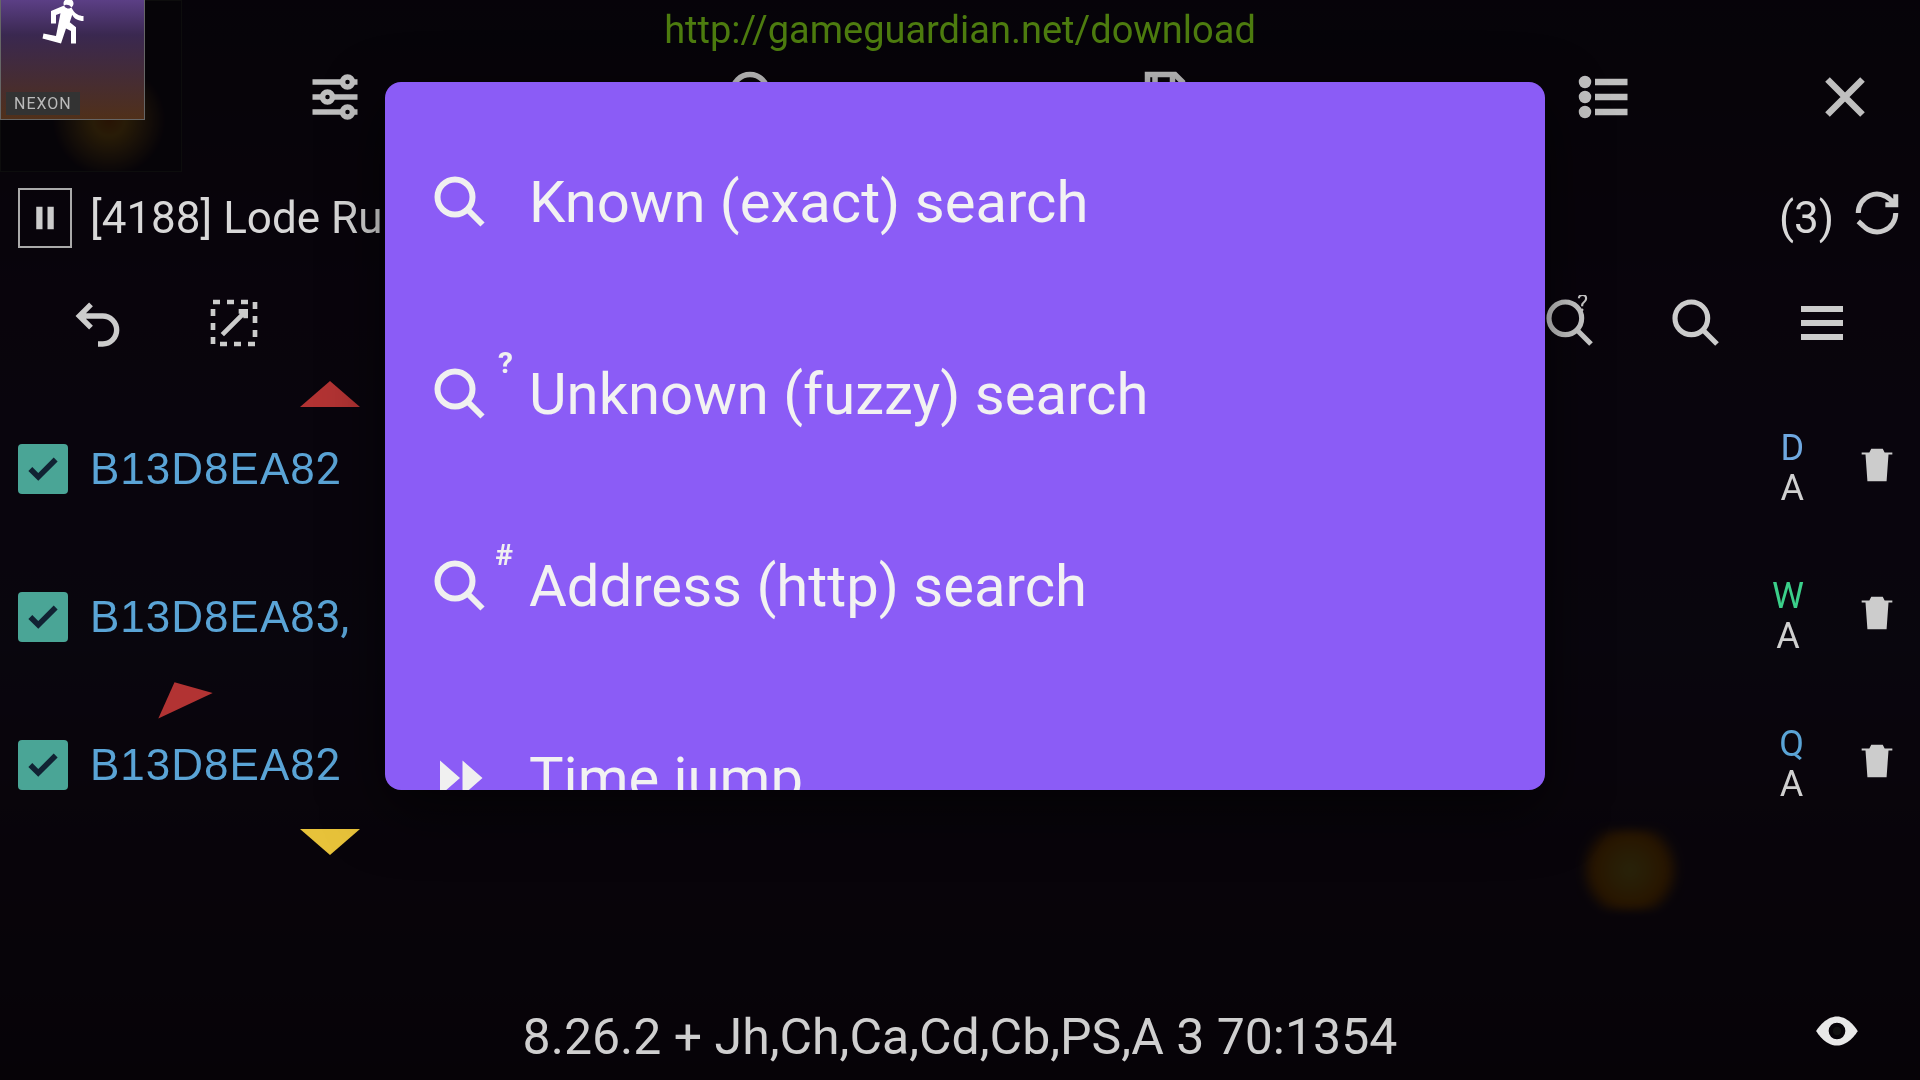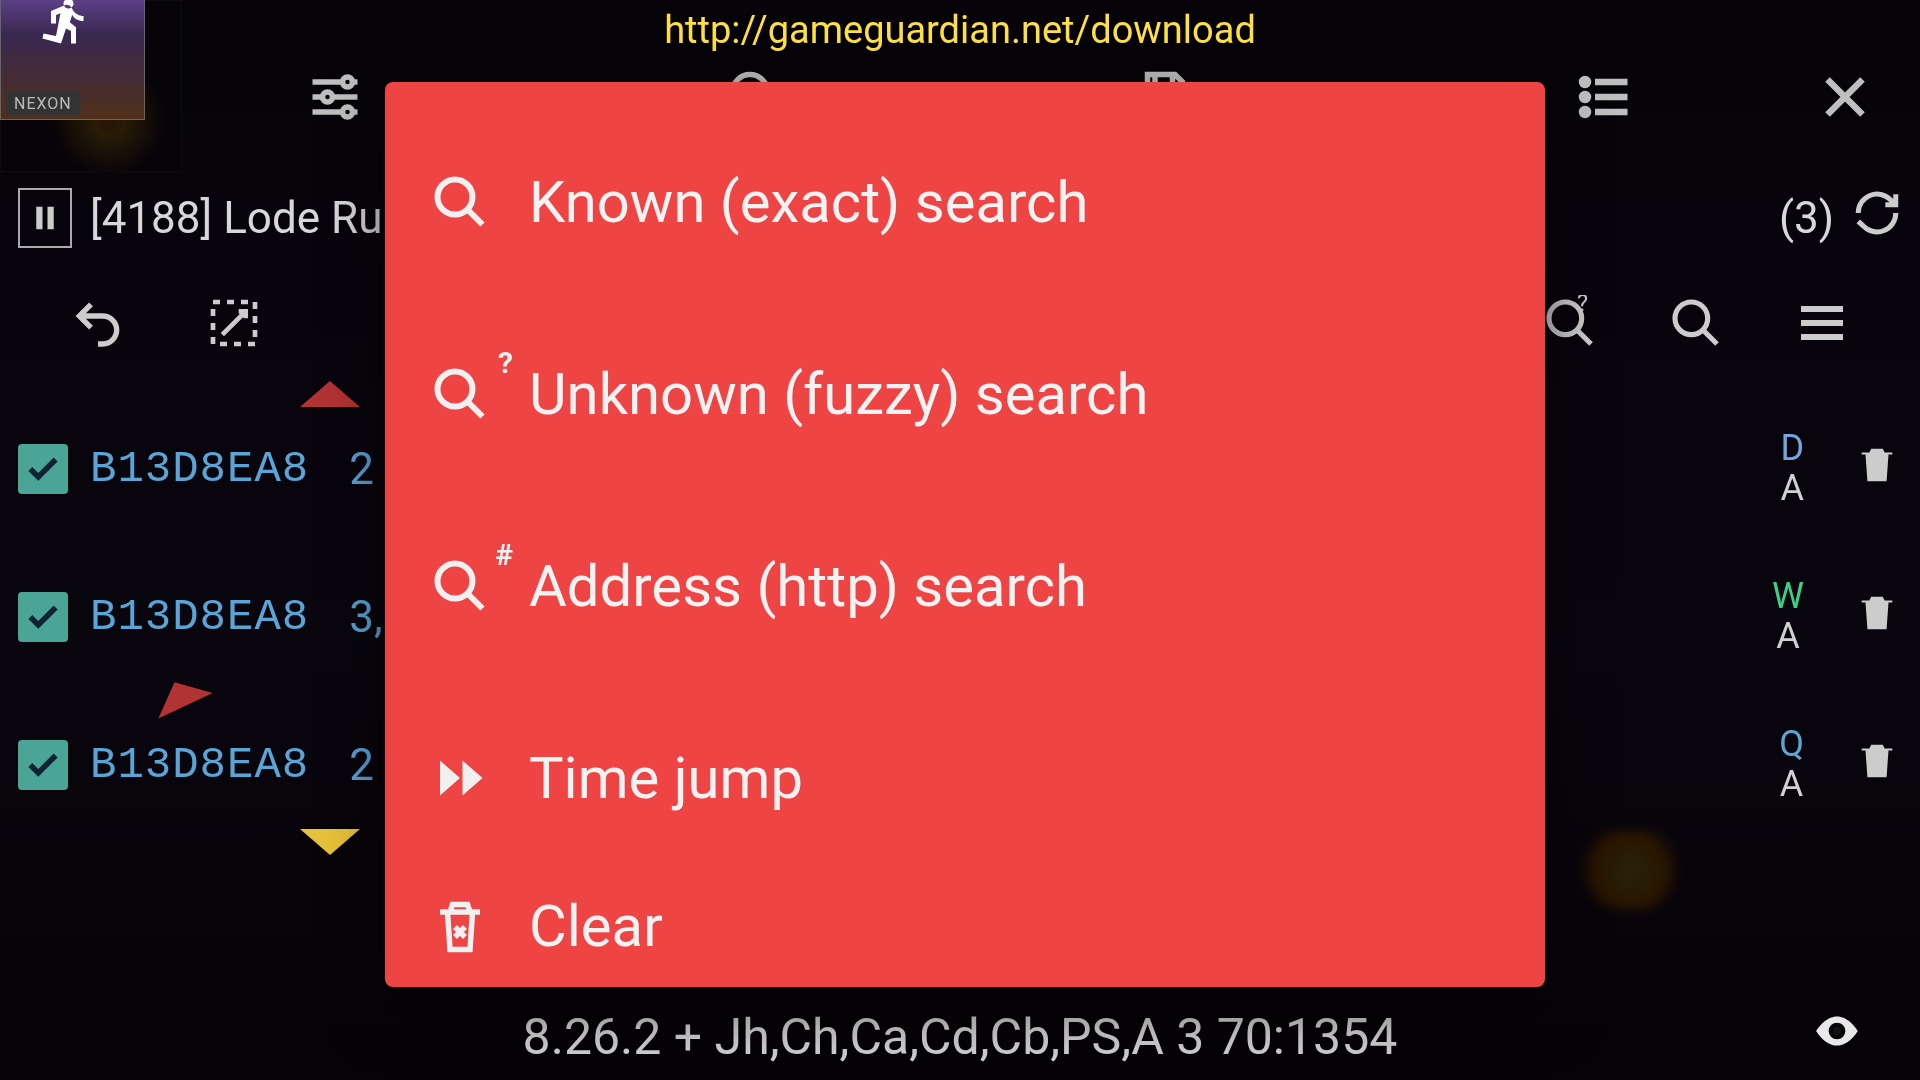--- a/index.html
+++ b/index.html
@@ -20,21 +20,21 @@
   }
   .game-bg::after {
     content: ""; position: absolute; left: 0; top: 0; width: 180px; height: 170px;
     background: radial-gradient(circle at 60% 70%, #ff7a1a 0%, #ffb030 10%, transparent 35%), #2b1a35;
     border: 1px solid #555;
   }
   
   
   .url {
     position: absolute; top: 8px; left: 0; right: 0; text-align: center;
-    color: #fde047; font-size: 38px; font-weight: 400; z-index: 5;
+    color: #4d7c0f; font-size: 38px; font-weight: 400; z-index: 5;
   }
   
   
   .dim-overlay { position: absolute; inset: 0; background: rgba(0,0,0,0.55); z-index: 3; }
   
   
   .top-row {
     position: absolute; top: 52px; left: 0; right: 0; height: 90px;
     display: flex; align-items: center; z-index: 4;
   }
@@ -91,21 +91,21 @@
   }
   .result-row {
     display: flex; align-items: center; height: 148px; padding: 0 18px;
     color: #ccc; font-size: 44px; position: relative;
   }
   .chk {
     width: 50px; height: 50px; background: #4aa596; border-radius: 4px; margin-right: 22px;
     display:flex; align-items:center; justify-content:center;
   }
   .chk svg { width: 38px; height: 38px; }
-  .addr { color: #5aa4d6; font-family: Liberation Mono, monospace; margin-right: 40px; letter-spacing: 1px; }
+  .addr { color: #5aa4d6; font-family: Liberation Sans, sans-serif; letter-spacing: 1px; }
   .val { color: #5aa4d6; }
   .row-right { position: absolute; right: 20px; display:flex; align-items:center; gap: 50px; }
   .flags { display:flex; flex-direction: column; align-items:center; font-size: 36px; line-height: 1.1; }
   .flags .t { letter-spacing: 0px; }
   .flag-D { color:#6fa8e0; }
   .flag-W { color:#3bcf8a; }
   .flag-Q { color:#5aa4d6; }
   .flag-A { color:#d0d0d0; }
   .trash svg { width: 46px; height: 50px; color:#ccc; }
   .tri {
@@ -121,22 +121,22 @@
     position: absolute; bottom: 14px; left: 0; right: 0; text-align: center;
     color: #cfcfcf; font-size: 50px; z-index: 4; margin-top: 44px;
   }
   .eye {
     position: absolute; right: 50px; bottom: 20px; z-index: 4; color: #e8e8e8;
   }
   .eye svg { width: 66px; height: 50px; }
   
   
   .menu {
-    position: absolute; left: 385px; top: 82px; width: 1160px; height: 905px;
-    background: #ef4444; border-radius: 8px;
+    position: absolute; left: 385px; top: 82px; width: 1160px; height: 708px;
+    background: #8b5cf6; border-radius: 16px;
     box-shadow: 0 20px 60px rgba(0,0,0,0.6);
     z-index: 20; overflow: hidden;
     padding-top: 24px;
   }
   .menu-item {
     display: flex; align-items: center; height: 192px;
     padding: 0 40px; color: #f2f2f2; font-size: 58px; font-weight: 400;
     cursor: pointer;
   }
   .menu-item .micon {

